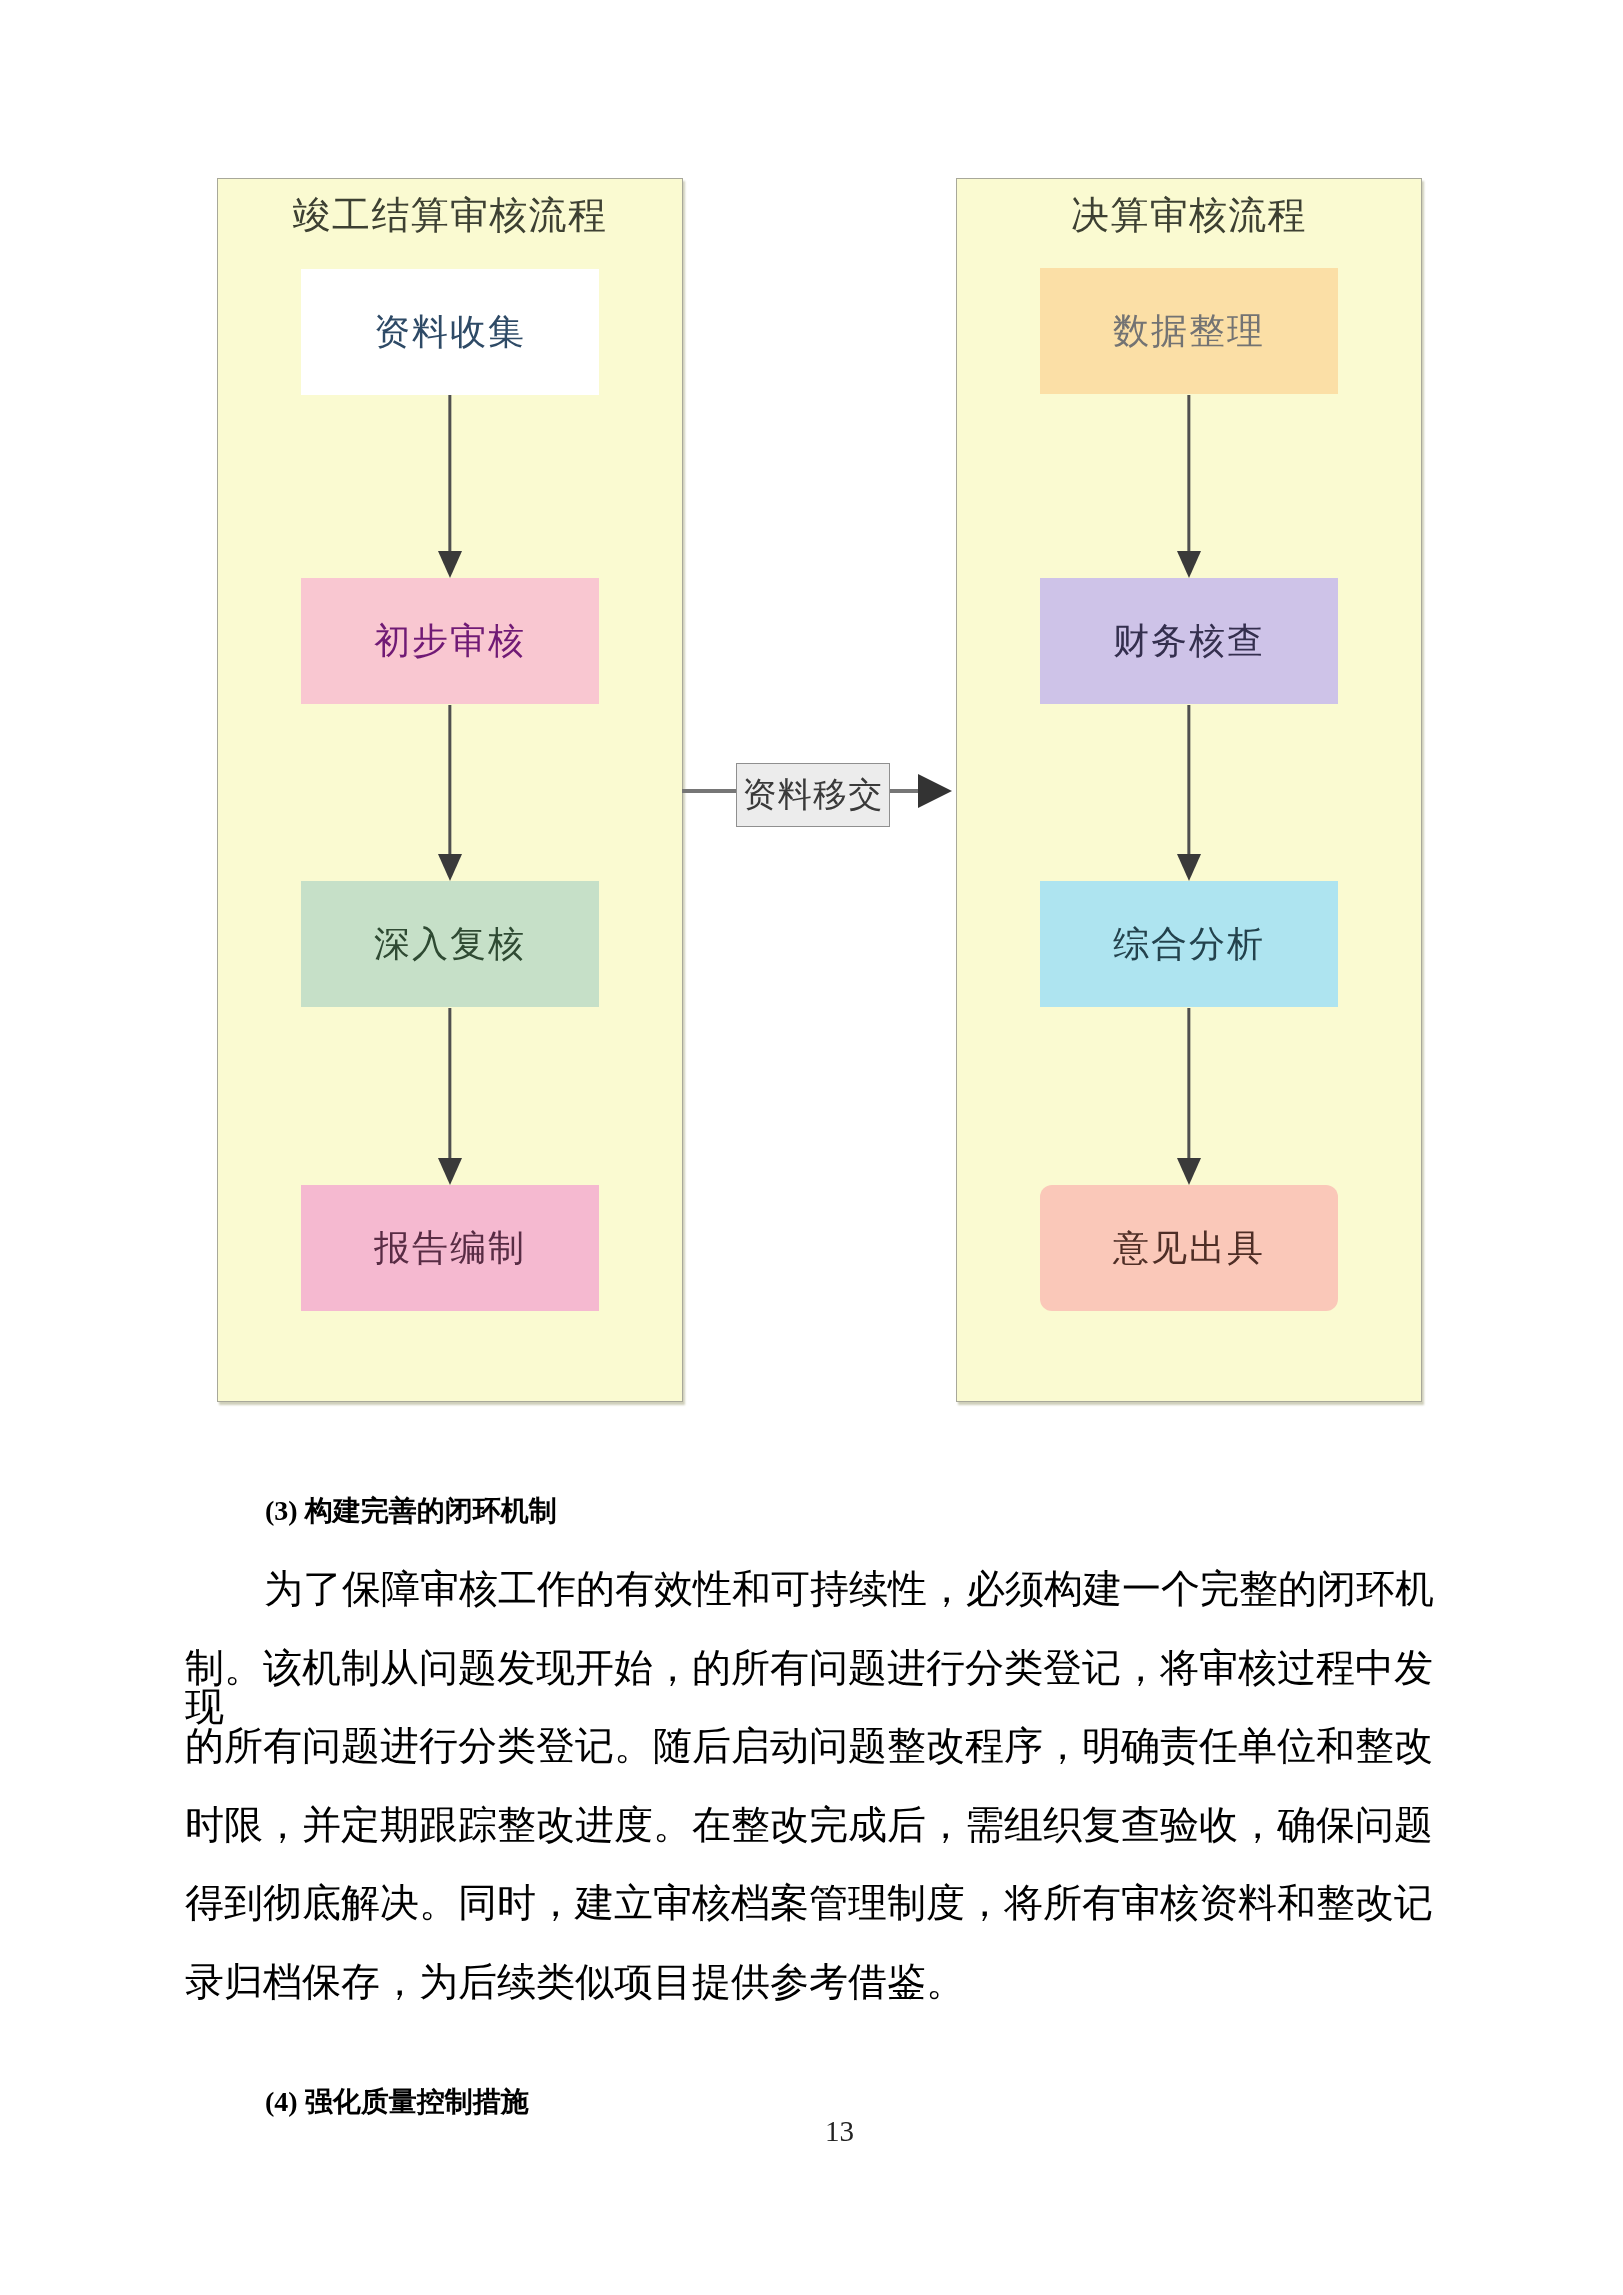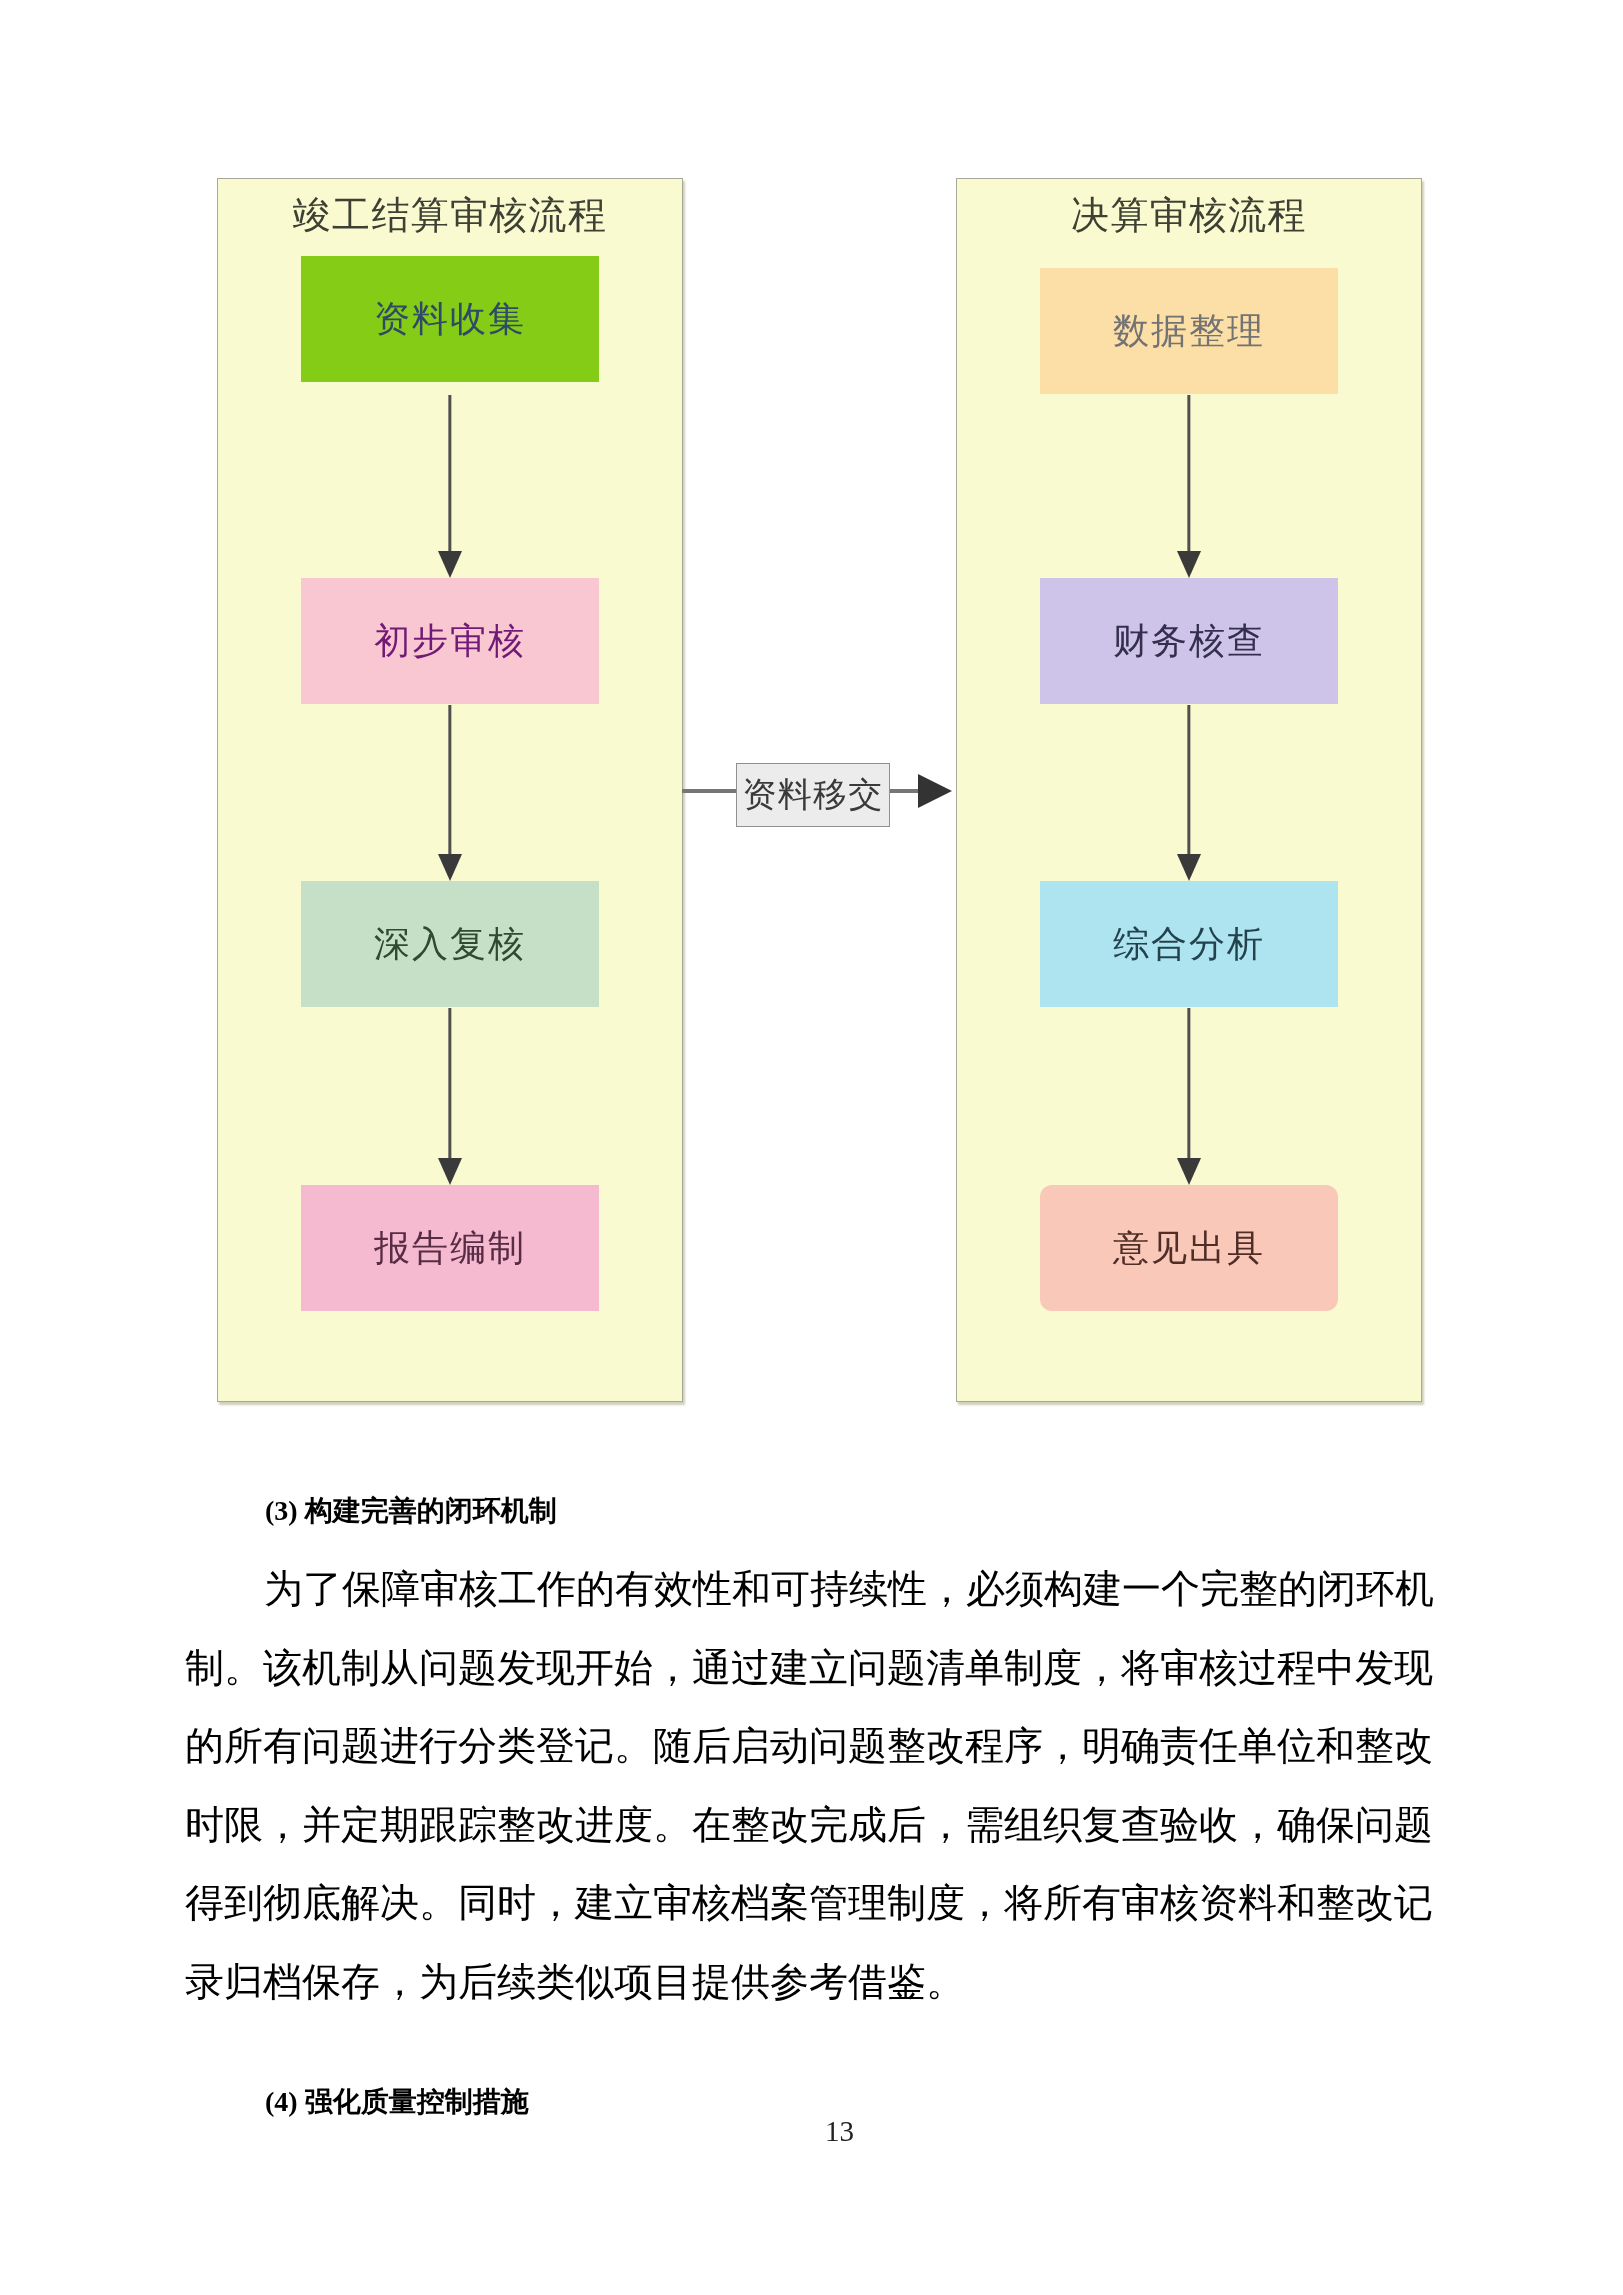--- a/index.html
+++ b/index.html
@@ -55,21 +55,21 @@
   }
 </style>
 </head>
 <body>
 
 <div class="page">
 
   <div class="panel" style="left:217px">
     <div class="panel-title">竣工结算审核流程</div>
 
-    <div class="step" style="top: 77px; background-color: #84cc16; color: rgb(46, 74, 102);">资料收集</div>
+    <div class="step" style="top: 90px; background-color: #ffffff; color: rgb(46, 74, 102);">资料收集</div>
     <div class="varrow-line" style="top:216px;height:157px"></div>
     <div class="varrow-head" style="top:372px"></div>
 
     <div class="step" style="top: 399px; background-color: rgb(249, 199, 209); color: #701a75;">初步审核</div>
     <div class="varrow-line" style="top:526px;height:149px"></div>
     <div class="varrow-head" style="top:675px"></div>
 
     <div class="step" style="top: 702px; background-color: rgb(198, 224, 200); color: rgb(47, 74, 51);">深入复核</div>
     <div class="varrow-line" style="top:829px;height:150px"></div>
     <div class="varrow-head" style="top:979px"></div>
@@ -94,21 +94,21 @@
 
     <div class="step" style="top: 1006px; background-color: rgb(250, 200, 185); color: rgb(78, 46, 38); border-radius: 12px;">意见出具</div>
   </div>
 
   <div class="hline"></div>
   <div class="hhead"></div>
   <div class="hlabel">资料移交</div>
 
   <div class="doc-text heading" style="top:1457px">(3) 构建完善的闭环机制</div>
   <div class="doc-text pline indent" style="top:1569px">为了保障审核工作的有效性和可持续性，必须构建一个完整的闭环机</div>
-  <div class="doc-text pline" style="top:1648px">制。该机制从问题发现开始，通过建立问题清单制度，将审核过程中发现</div>
+  <div class="doc-text pline" style="top:1648px">制。该机制从问题发现开始，的所有问题进行分类登记，将审核过程中发现</div>
   <div class="doc-text pline" style="top:1726px">的所有问题进行分类登记。随后启动问题整改程序，明确责任单位和整改</div>
   <div class="doc-text pline" style="top:1805px">时限，并定期跟踪整改进度。在整改完成后，需组织复查验收，确保问题</div>
   <div class="doc-text pline" style="top:1883px">得到彻底解决。同时，建立审核档案管理制度，将所有审核资料和整改记</div>
   <div class="doc-text pline" style="top:1962px">录归档保存，为后续类似项目提供参考借鉴。</div>
   <div class="doc-text heading" style="top:2048px">(4) 强化质量控制措施</div>
 
   <div class="page-number">13</div>
 </div>
 
 

